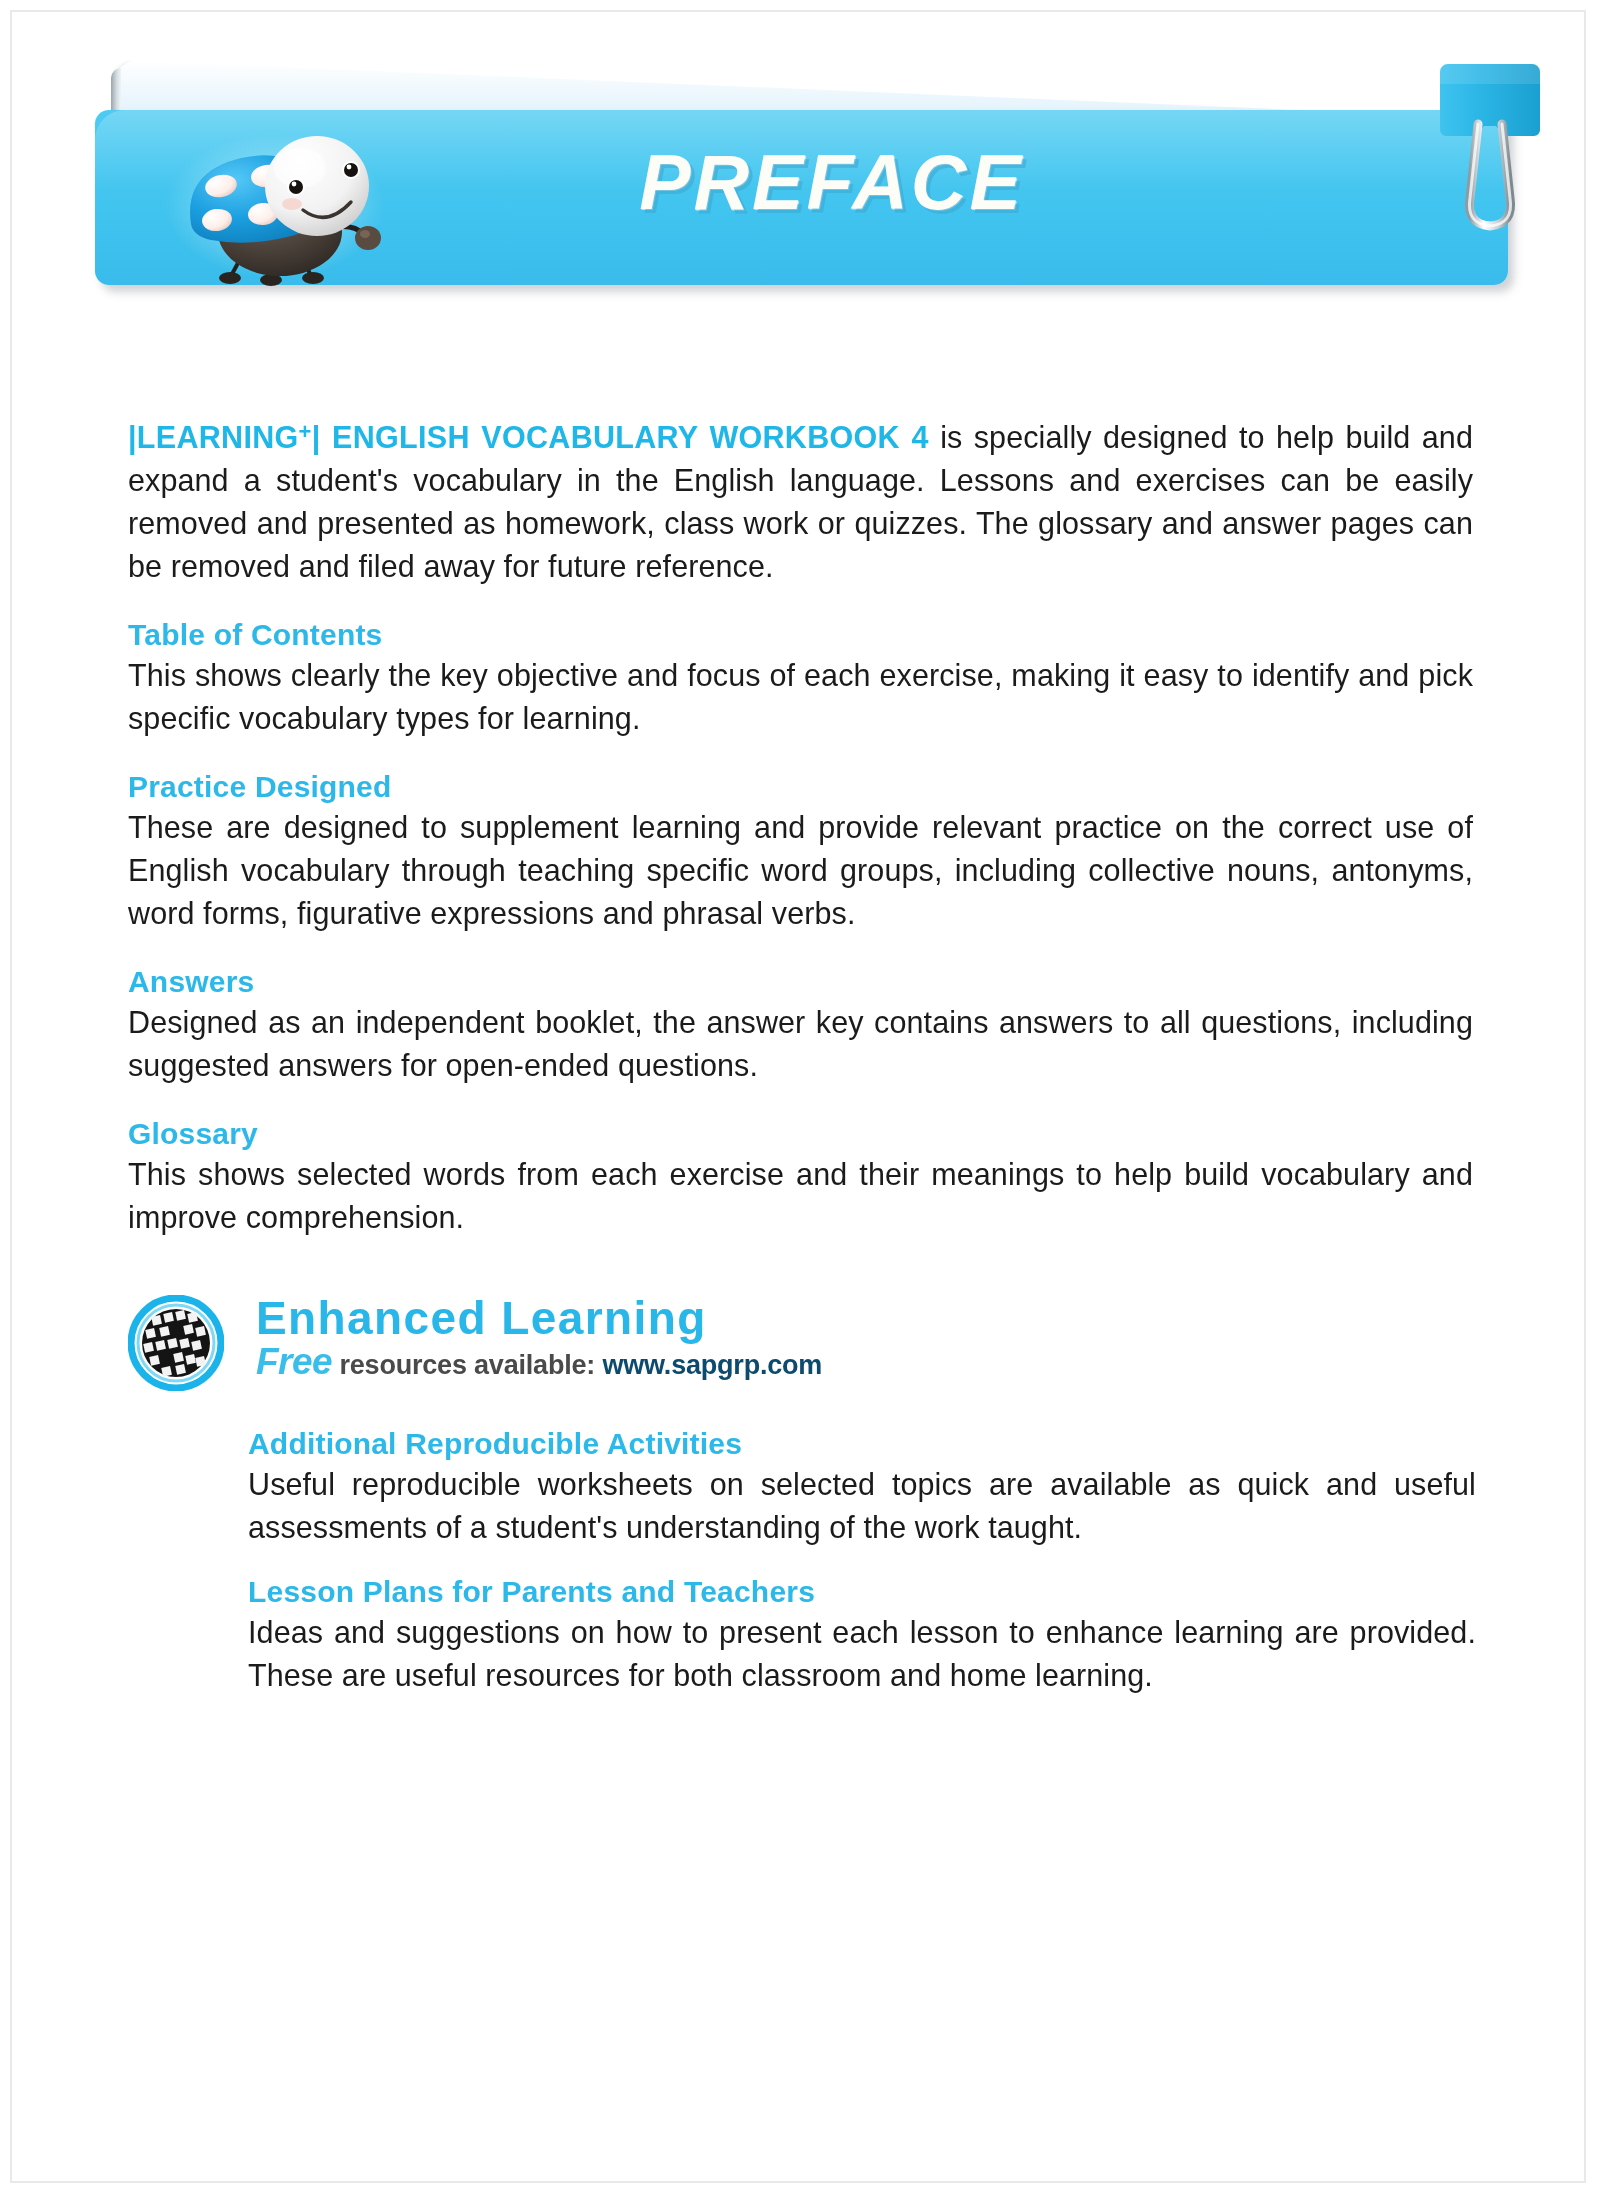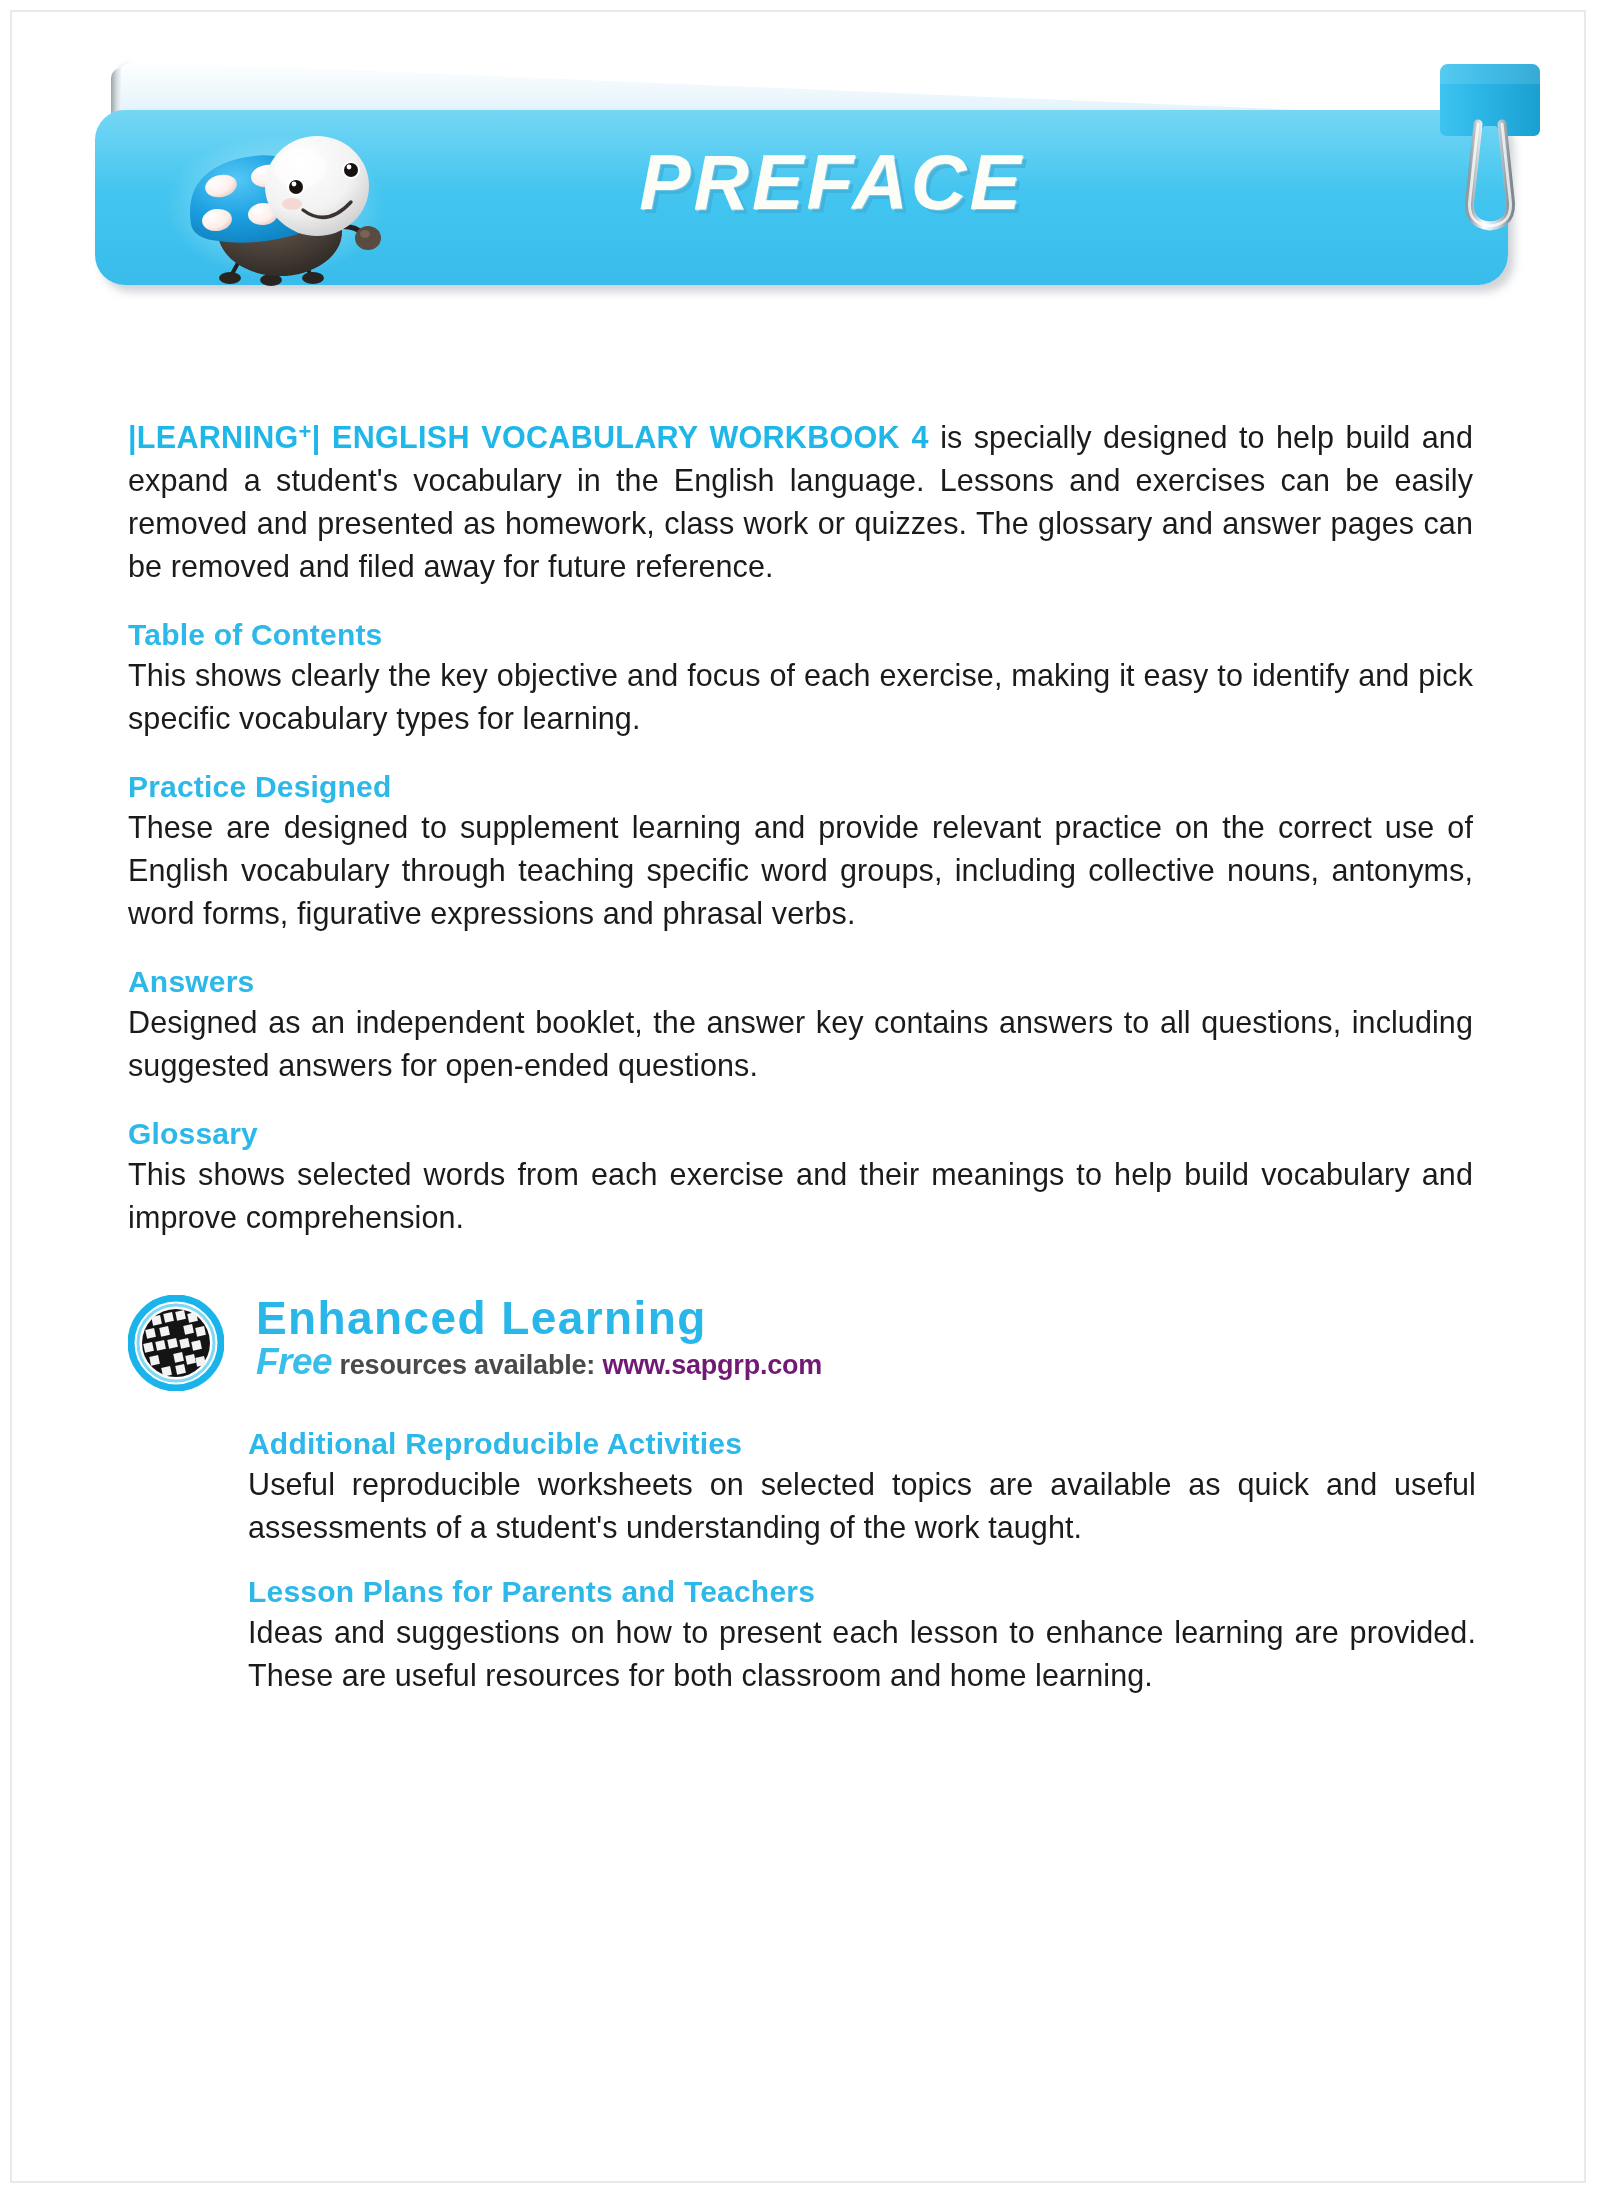--- a/index.html
+++ b/index.html
@@ -62,21 +62,21 @@
     background: linear-gradient(90deg, #9aa6ad 0%, #d8dfe3 60%, #eef5f9 100%);
     border-top-left-radius: 12px;
   }
   .banner {
     position: absolute;
     left: 0px;
     top: 50px;
     width: 1413px;
     height: 175px;
     background: linear-gradient(180deg, #4ECBF2 0%, #41C4EF 55%, #39BCEB 100%);
-    border-radius: 30px;
+    border-radius: 14px;
     box-shadow: 6px 7px 9px rgba(120,130,140,0.35);
   }
   .banner-gloss {
     position: absolute;
     left: 0; top: 0;
     width: 100%; height: 46%;
     border-top-left-radius: 30px;
     border-top-right-radius: 30px;
     background: linear-gradient(180deg, rgba(255,255,255,0.22), rgba(255,255,255,0));
     pointer-events: none;
@@ -192,21 +192,21 @@
     font-size: 37px;
     font-weight: bold;
     letter-spacing: -0.5px;
   }
   .el-res {
     color: #4a4a4a;
     font-weight: bold;
     letter-spacing: -0.2px;
   }
   .el-url {
-    color: #701a75;
+    color: #0c4a6e;
     font-weight: bold;
     letter-spacing: -0.2px;
   }
 
   .indented { margin-left: 120px; width: 1228px; }
   .indented .section { margin-top: 26px; }
 </style>
 </head>
 <body>
 

